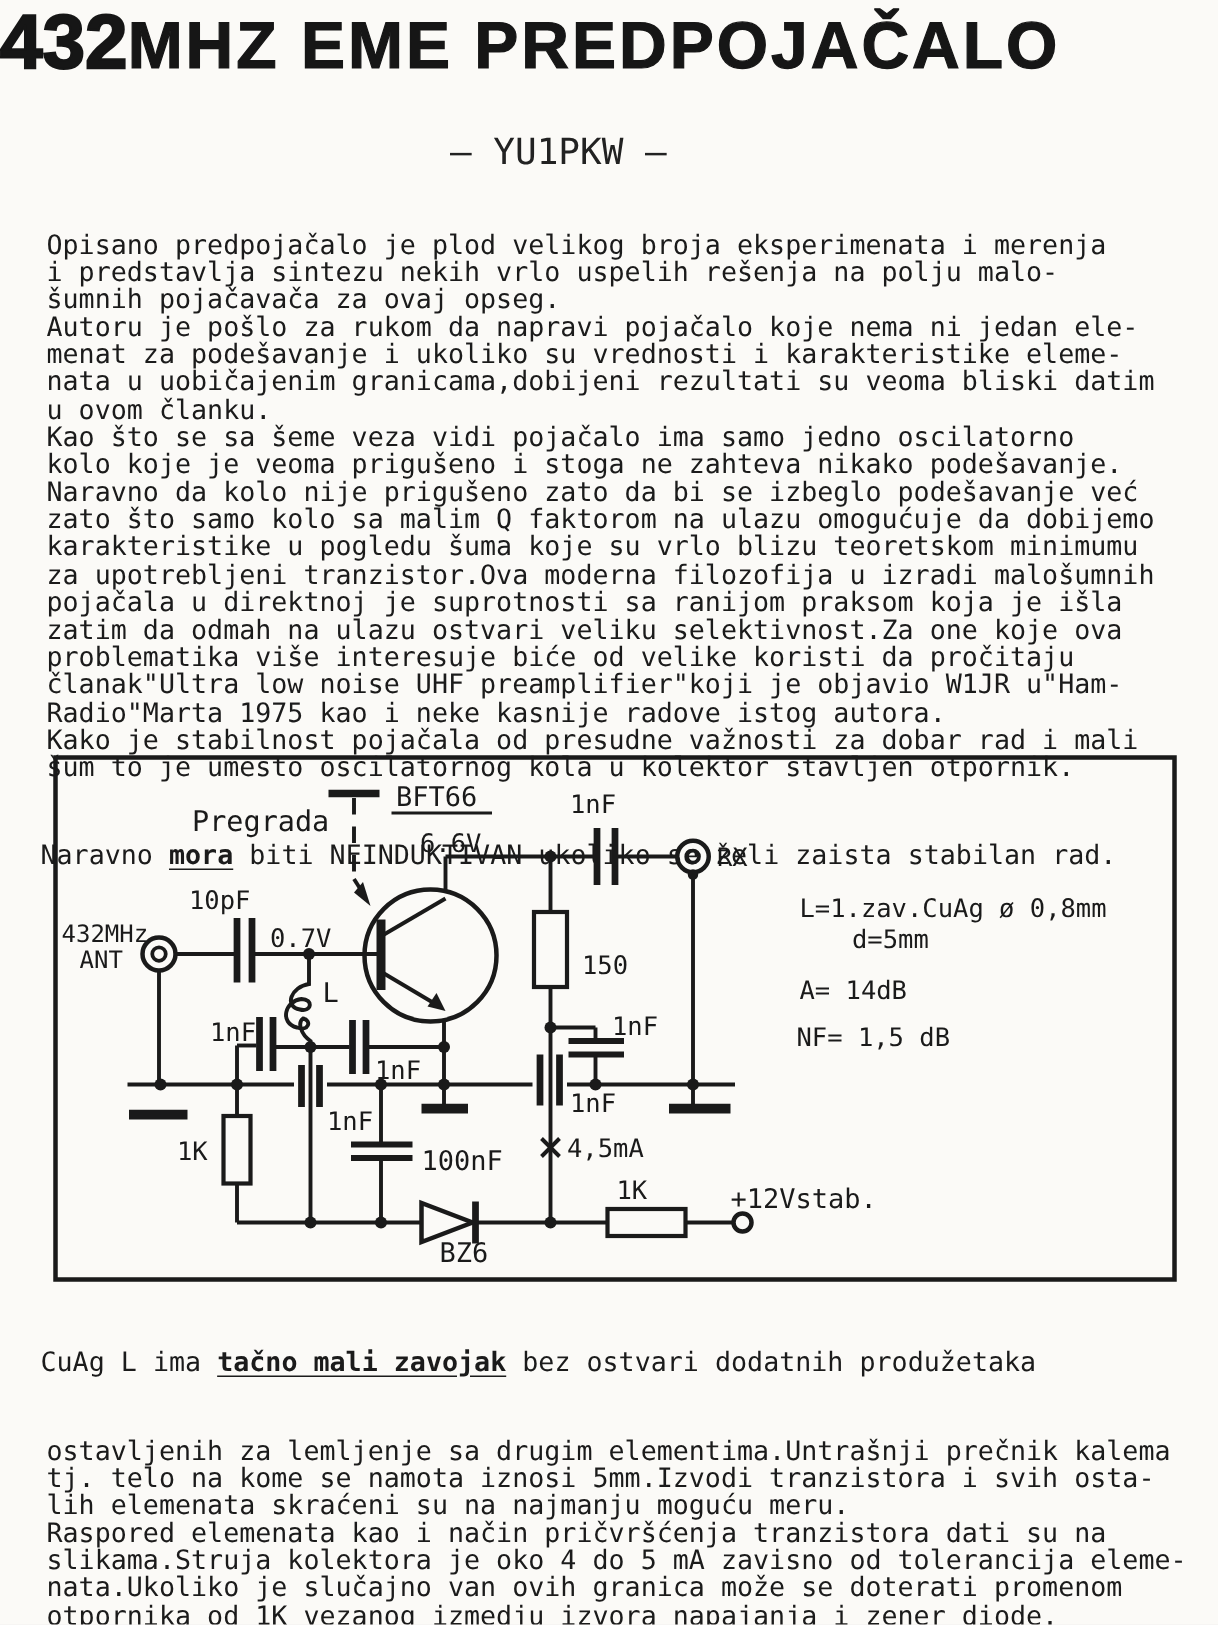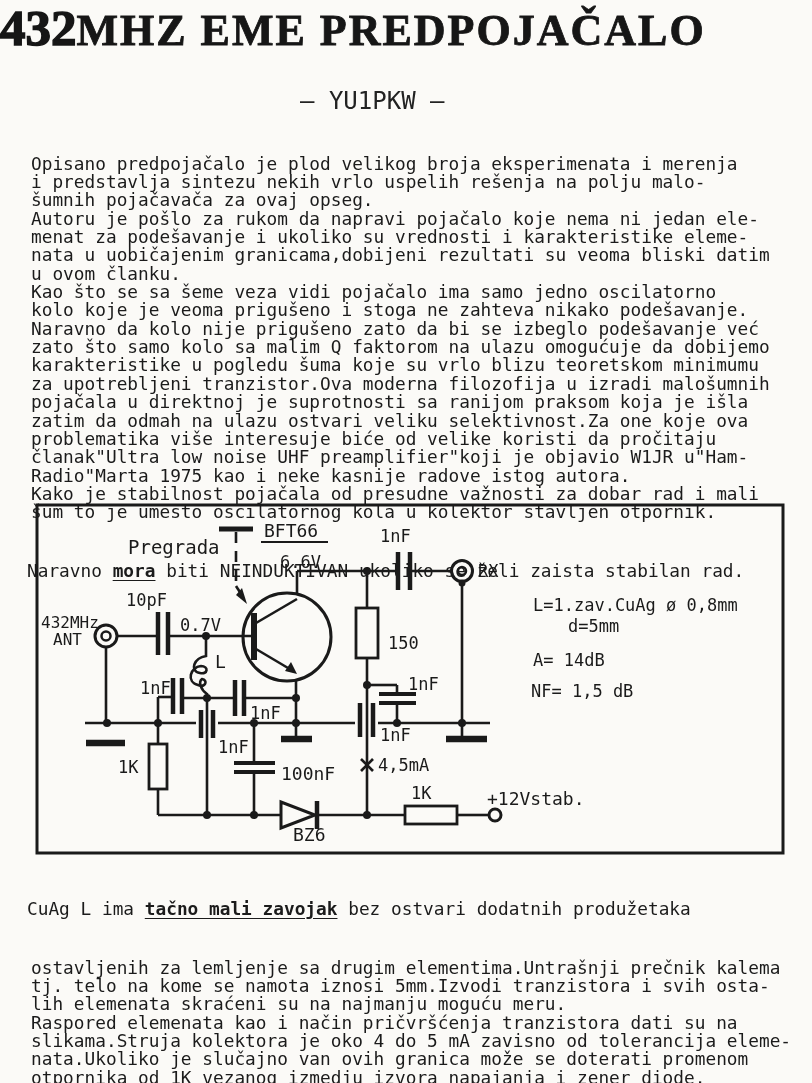--- a/index.html
+++ b/index.html
@@ -7,21 +7,21 @@
   .page{
     position:relative;
     width:812px;height:1083px;
     background:#fbfaf7;
     overflow:hidden;
     color:#1b1b1b;
   }
   .title{
     position:absolute;left:0;top:2px;width:656px;
     margin:0;text-align:right;
-    font-family:Liberation Serif, serif;
+    font-family:Liberation Sans, sans-serif;
     font-weight:700;color:#161616;
     letter-spacing:1px;
     font-size:44px;line-height:52px;
     white-space:nowrap;
   }
   .title .t-num{font-size:51px;font-weight:700;letter-spacing:0px;-webkit-text-stroke:1.5px #161616;}
   .title .t-rest{-webkit-text-stroke:0.8px #161616;letter-spacing:2px;}
   .byline{
     position:absolute;left:300px;top:87px;
     font-family:"DejaVu Sans Mono",monospace;

